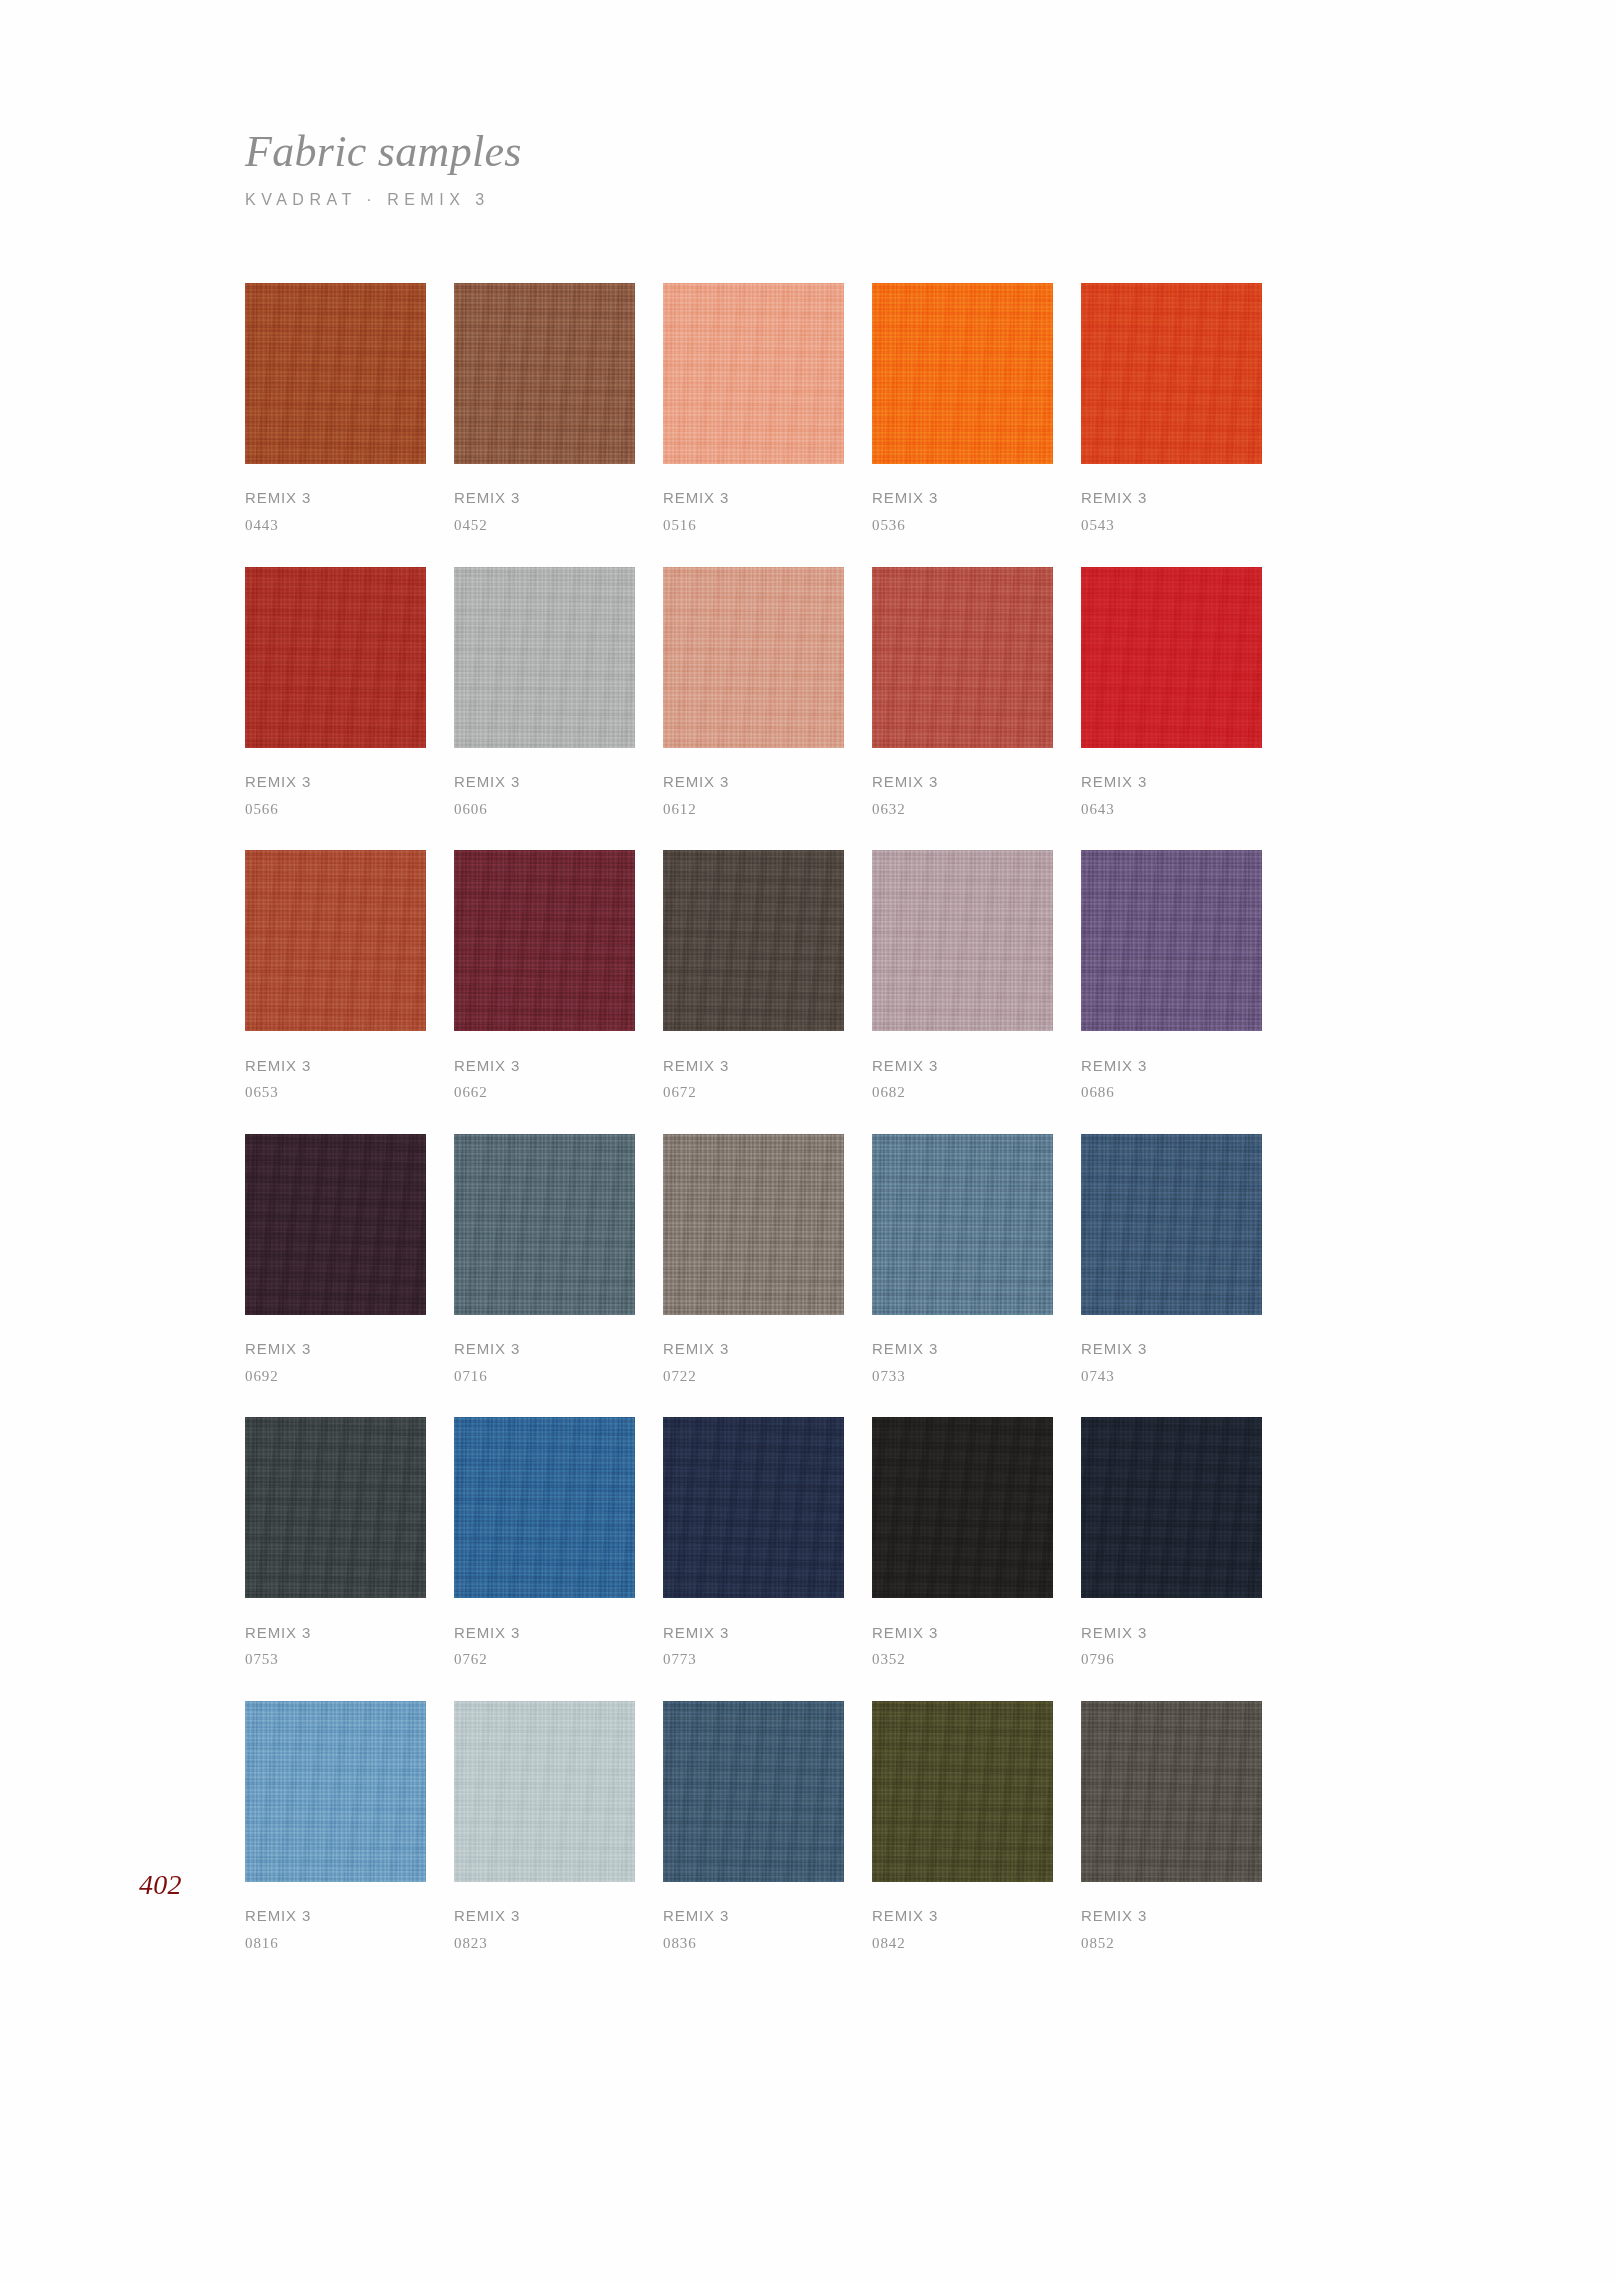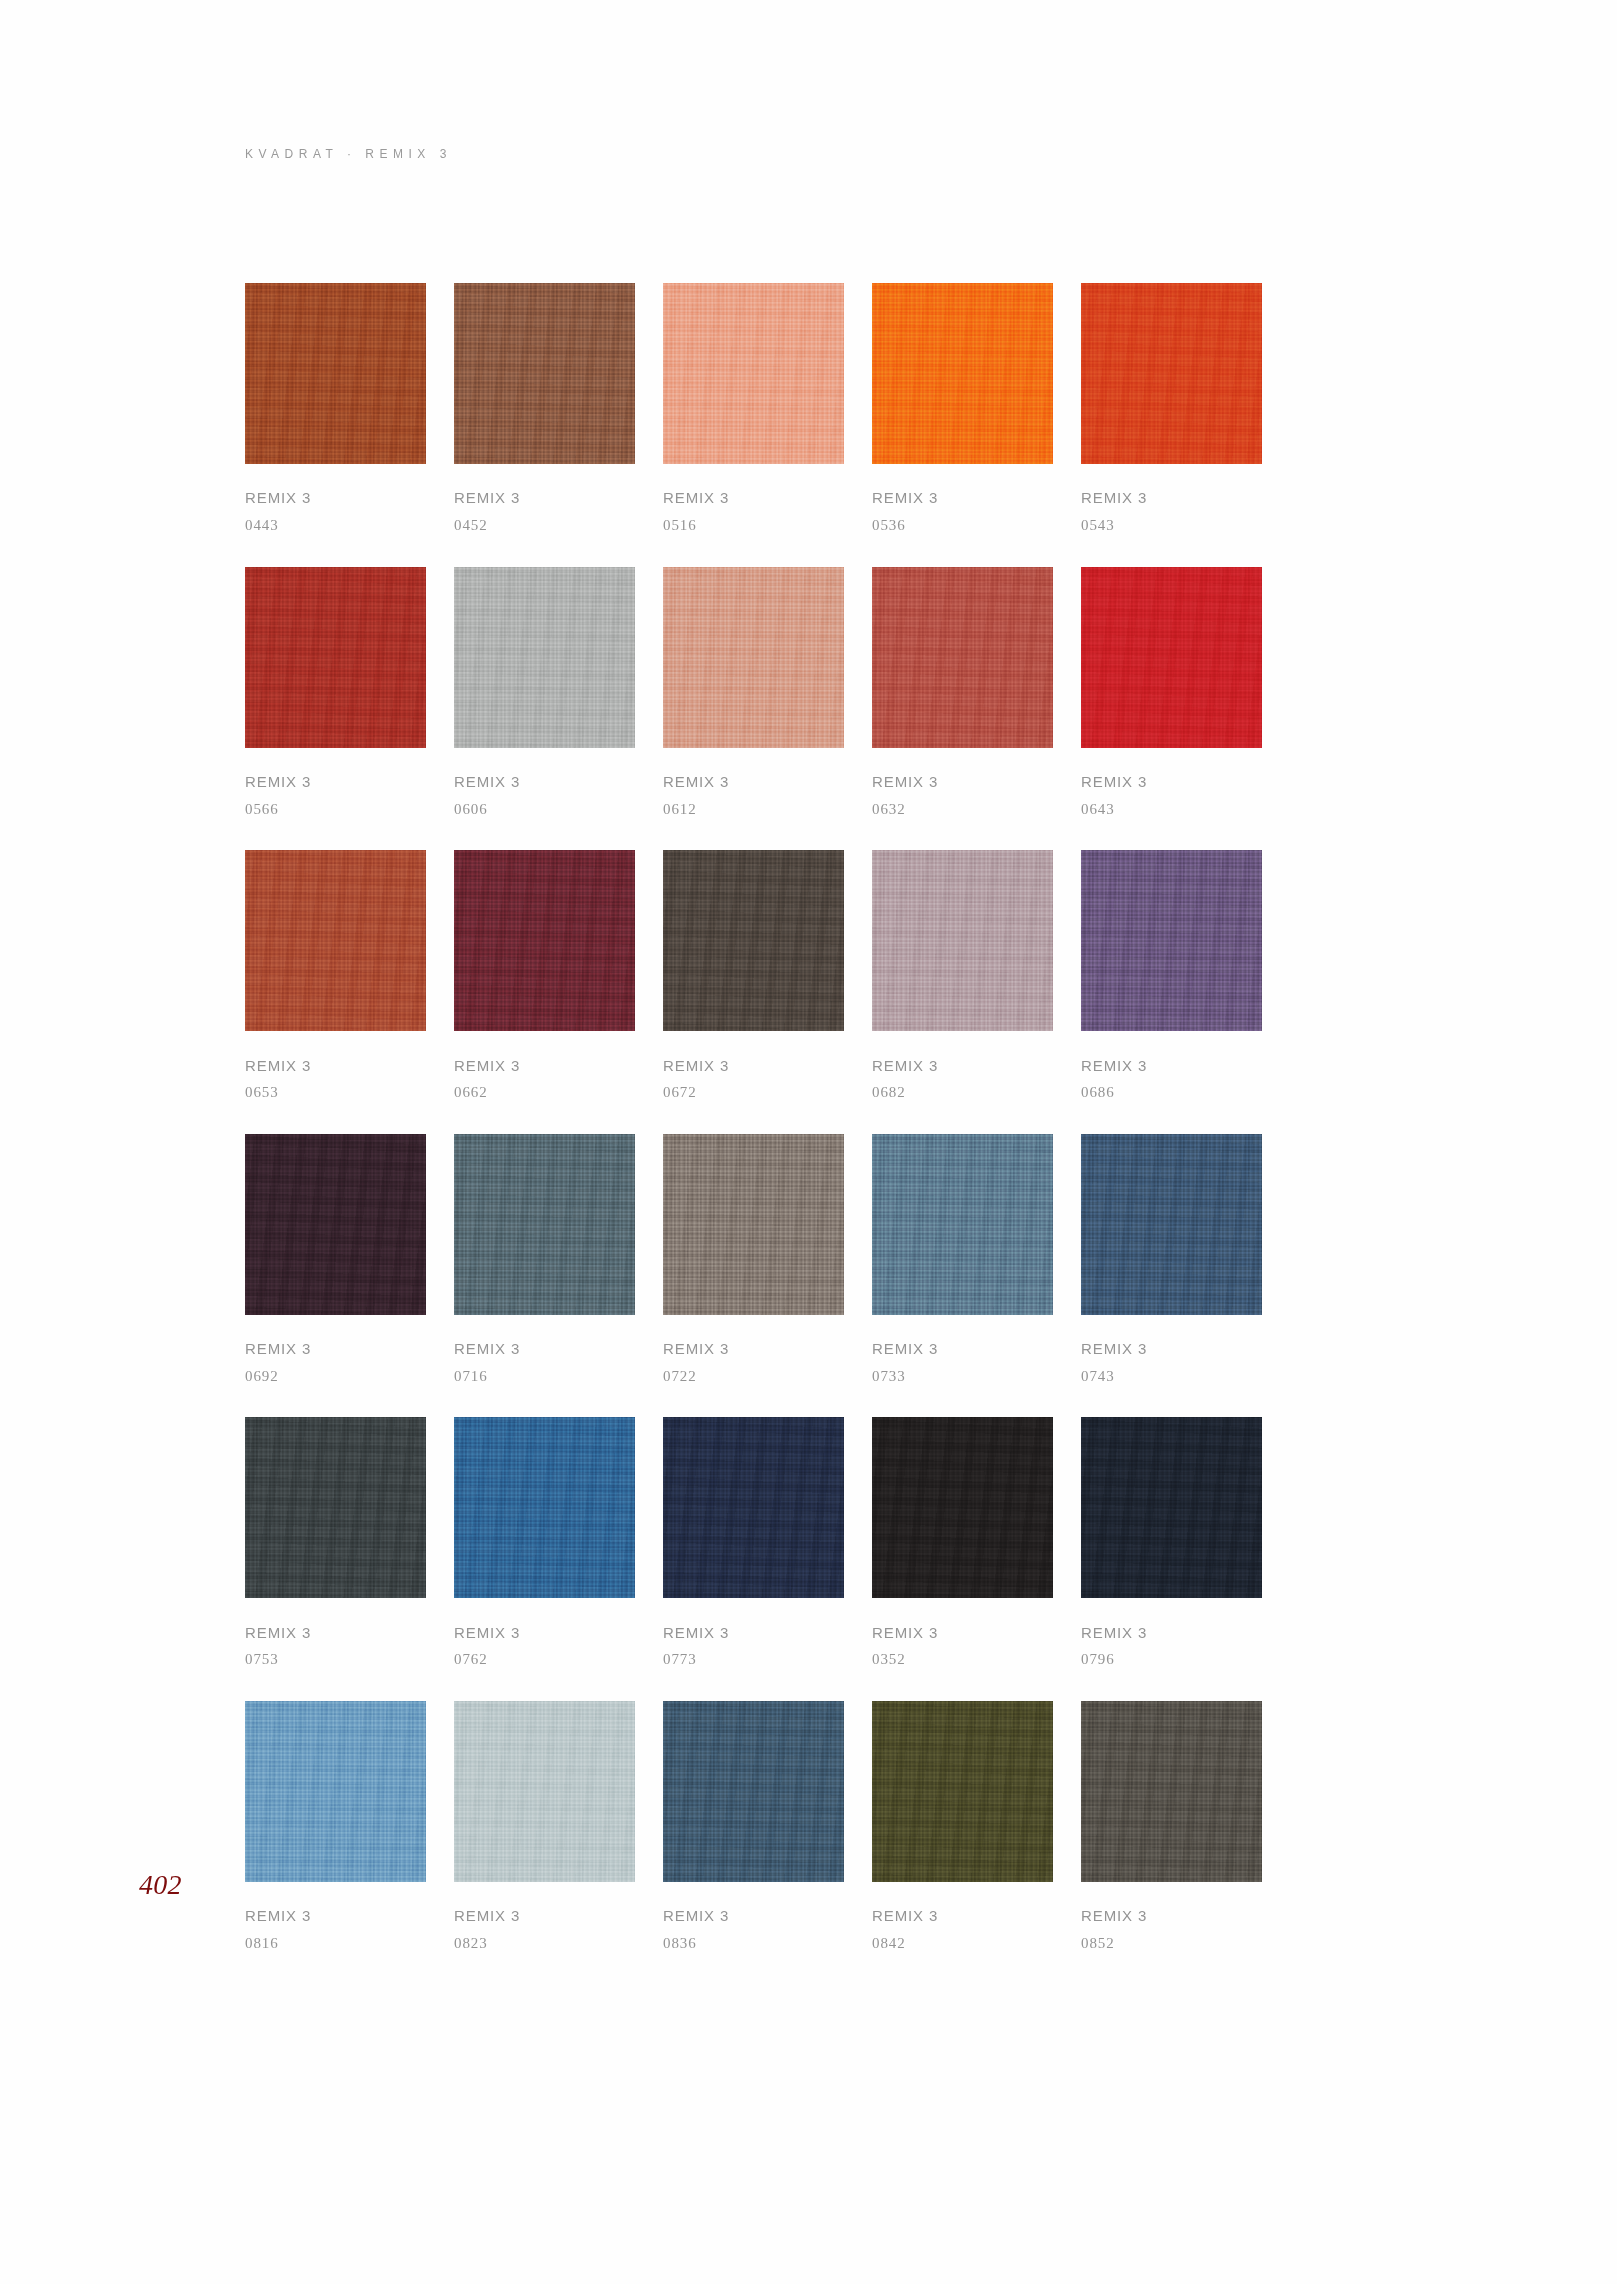--- a/index.html
+++ b/index.html
@@ -34,21 +34,21 @@
     font-size: 44px;
     line-height: 1.0;
     color: #8e8e8e;
     letter-spacing: 0.3px;
     margin: 0;
     font-weight: 400;
   }
   .page-subtitle {
     margin: 17px 0 0 0;
     font-family: "Liberation Sans", sans-serif;
-    font-size: 12px;
+    font-size: 16px;
     letter-spacing: 5.5px;
     color: #9a9a9a;
     font-weight: 400;
   }
 
   
   .page-number {
     position: absolute;
     left: 139px;
     top: 1869px;
@@ -142,20 +142,21 @@
   }
   .swatch-collection { display: block; }
   .swatch-code { display: block; font-family: Liberation Serif, serif; }
 </style>
 </head>
 <body>
 
 <div class="page">
 
   <div class="header">
+    <h1 class="page-title">Fabric samples</h1>
     <p class="page-subtitle">KVADRAT · REMIX 3</p>
   </div>
 
   <div class="page-number">402</div>
 
   <div class="swatch-grid" id="swatch-grid">
       <div class="swatch-cell">
         <div class="swatch-chip" style="background-color: rgb(160, 74, 39);"></div>
         <div class="swatch-caption">
           <span class="swatch-collection">REMIX 3</span>

